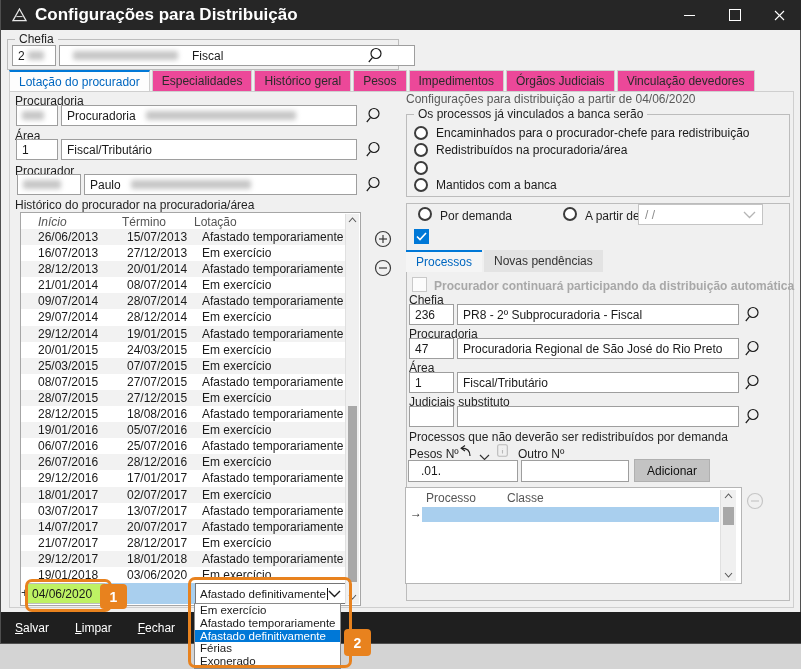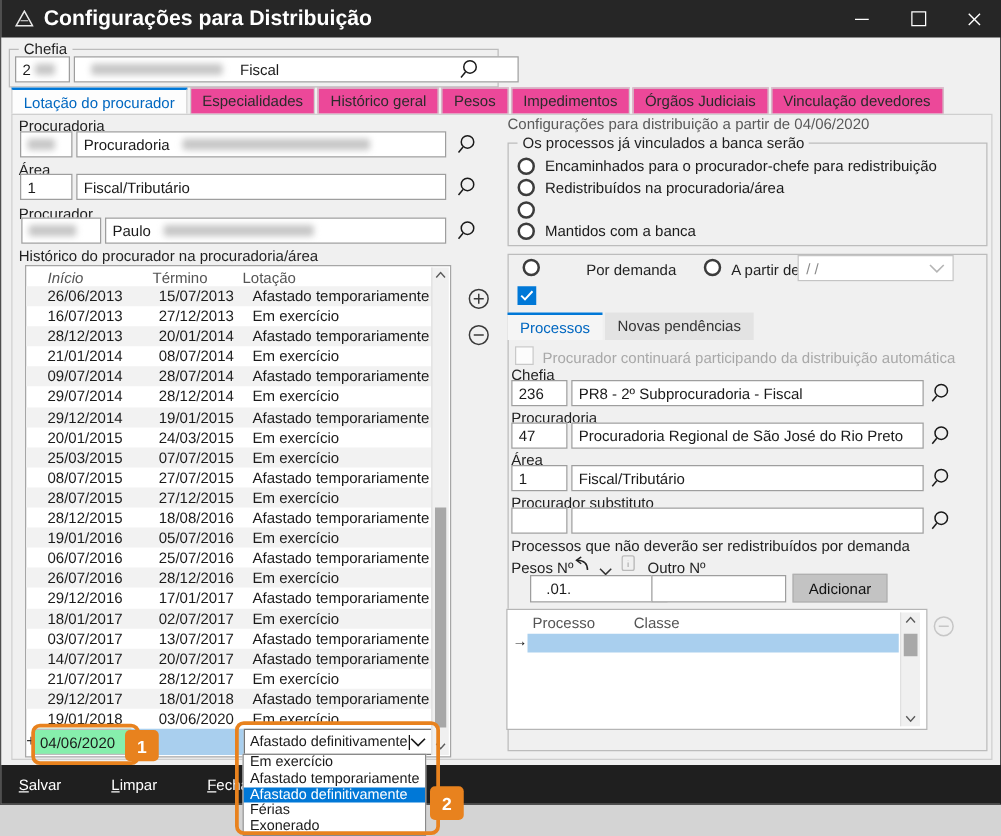--- a/index.html
+++ b/index.html
@@ -64,21 +64,21 @@
   .hs{flex:1;padding-left:3px;white-space:nowrap;overflow:hidden;}
 
   
   .sbar{position:absolute;background:#f0f0f0;border-left:1px solid #e0e0e0;}
   .sthumb{position:absolute;background:#a8a8a8;}
   .scaret{position:absolute;display:flex;align-items:center;justify-content:center;width:100%;}
 
   
   .editrow{position:absolute;left:0;top:370px;width:325px;height:21px;}
   .editblue{position:absolute;left:6px;top:0;width:319px;height:21px;background:#a9cfee;}
-  .editdate{position:absolute;left:6px;top:0;width:78px;height:21px;background:#86efac;border:1px solid #bdbdbd;
+  .editdate{position:absolute;left:6px;top:0;width:78px;height:21px;background:#bef264;border:1px solid #bdbdbd;
             box-sizing:border-box;display:flex;align-items:center;padding-left:4px;}
   .plusmark{position:absolute;left:0;top:2px;width:8px;color:#333;font-size:13px;}
   .combo{position:absolute;left:174px;top:0;width:152px;height:21px;background:#fff;border:1px solid #767676;
          box-sizing:border-box;display:flex;align-items:center;padding-left:4px;font-size:11.5px;}
   .caretline{display:inline-block;width:1px;height:12px;background:#111;margin-left:1px;}
   .combo-chev{margin-left:auto;padding-right:5px;display:flex;}
 
   
   .ddlist{position:absolute;left:194px;top:603px;width:147px;background:#fff;border:1px solid #8a8a8a;
           box-sizing:border-box;z-index:40;}
@@ -95,21 +95,21 @@
              border:1px solid #c4c4c4;box-sizing:border-box;display:flex;align-items:center;
              padding:0 6px;color:#8a8a8a;}
   .btn-add{position:absolute;left:633px;top:459px;width:76px;height:23px;background:#c3c3c3;
            border:1px solid #b0b0b0;box-sizing:border-box;display:flex;align-items:center;justify-content:center;color:#111;}
   .ptable{position:absolute;left:404px;top:487px;width:337px;height:97px;background:#fff;
           border:1px solid #b5b5b5;box-sizing:border-box;}
   .prow-sel{position:absolute;left:16px;top:19px;width:297px;height:15px;background:#a9cfee;}
 
   
   .footerbar{position:absolute;left:0;top:612px;width:801px;height:31px;background:#1f1f1f;}
-  #footer-buttons{position:absolute;left:14px;top:0;height:31px;display:flex;align-items:center;gap:40px;}
+  #footer-buttons{position:absolute;left:14px;top:0;height:31px;display:flex;align-items:center;gap:26px;}
   .fbtn{background:none;border:none;color:#fff;font-size:12px;font-family:"Liberation Sans",sans-serif;
         padding:0;cursor:default;}
   .circbtn{position:absolute;width:19px;height:19px;display:flex;align-items:center;justify-content:center;}
 </style>
 </head>
 <body>
 
 <div class="screen">
   <div class="window">
 
@@ -418,21 +418,21 @@
           <div class="radio-row">
             <span class="radio"></span>
             <span>Mantidos com a banca</span>
           </div>
         </div>
     </div>
 
     <div class="groupbox" style="left:405px;top:203px;width:384px;height:398px;"></div>
 
     <span class="radio" style="position:absolute;left:417px;top:207px;"></span>
-    <span class="lbl" style="left:439px;top:209px;margin-left:29px;">Por demanda</span>
+    <span class="lbl" style="left:439px;top:209px;">Por demanda</span>
     <span class="radio" style="position:absolute;left:562px;top:207px;"></span>
     <span class="lbl" style="left:584px;top:209px;">A partir de</span>
     <div class="datecombo">
       <span>/ /</span>
       <span style="margin-left:auto;display:flex;">
         <svg width="13" height="8" viewBox="0 0 13 8">
             <polyline points="1,1 6.5,6.5 12,1" fill="none" stroke="#b5b5b5" stroke-width="1.3"></polyline>
           </svg>
       </span>
     </div>
@@ -442,21 +442,21 @@
           <polyline points="1,4.5 4,7.5 10,1" fill="none" stroke="#fff" stroke-width="1.6"></polyline>
         </svg>
     </span>
 
     <div id="subtabs">
         <div class="stab active">Processos</div>
         <div class="stab">Novas pendências</div>
       </div>
 
     <span class="cbx-dis" style="left:411px;top:277px;"></span>
-    <span class="lbl lbl-dis" style="left:433px;top:279px;">Procurador continuará participando da distribuição automática</span>
+    <span class="lbl lbl-dis" style="left:433px;top:279px;font-weight:bold;">Procurador continuará participando da distribuição automática</span>
 
     <div class="lbl" style="left:408px;top:293px;">Chefia</div>
     <div class="fld" style="left:408px;top:304px;width:45px;">
         <span>236</span>
       </div>
     <div class="fld" style="left:456px;top:304px;width:282px;">
         <span>PR8 - 2º Subprocuradoria - Fiscal</span>
       </div>
     <div class="mag" style="left:742px;top:305px;">
       <svg width="16" height="17" viewBox="0 0 16 17">
@@ -486,21 +486,21 @@
     <div class="fld" style="left:456px;top:372px;width:282px;">
         <span>Fiscal/Tributário</span>
       </div>
     <div class="mag" style="left:742px;top:373px;">
       <svg width="16" height="17" viewBox="0 0 16 17">
           <circle cx="9" cy="6.5" r="5" fill="none" stroke="#1a1a1a" stroke-width="1.2"></circle>
           <line x1="5.4" y1="10.6" x2="1.8" y2="15" stroke="#1a1a1a" stroke-width="1.2"></line>
         </svg>
     </div>
 
-    <div class="lbl" style="left:408px;top:395px;">Procurador substituto</div>
+    <div class="lbl" style="left:408px;top:395px;">Judiciais substituto</div>
     <div class="fld" style="left:408px;top:406px;width:45px;"></div>
     <div class="fld" style="left:456px;top:406px;width:282px;"></div>
     <div class="mag" style="left:742px;top:407px;">
       <svg width="16" height="17" viewBox="0 0 16 17">
           <circle cx="9" cy="6.5" r="5" fill="none" stroke="#1a1a1a" stroke-width="1.2"></circle>
           <line x1="5.4" y1="10.6" x2="1.8" y2="15" stroke="#1a1a1a" stroke-width="1.2"></line>
         </svg>
     </div>
 
     <div class="lbl" style="left:408px;top:430px;">Processos que não deverão ser redistribuídos por demanda</div>
@@ -518,21 +518,21 @@
     </span>
     <span class="abs" style="left:496px;top:444px;">
       <svg width="11" height="13" viewBox="0 0 11 13">
           <rect x="0.7" y="0.7" width="9.6" height="11.6" rx="1.5" fill="none" stroke="#b9b9b9" stroke-width="1.1"></rect>
           <line x1="5.5" y1="4" x2="5.5" y2="4.2" stroke="#b9b9b9" stroke-width="1.3"></line>
           <line x1="5.5" y1="6" x2="5.5" y2="9.5" stroke="#b9b9b9" stroke-width="1.1"></line>
         </svg>
     </span>
     <span class="lbl" style="left:517px;top:447px;">Outro Nº</span>
 
-    <div class="fld" style="left:407px;top:460px;width:110px;height:22px;margin-left:16px;">
+    <div class="fld" style="left:407px;top:460px;width:110px;height:22px;">
       <span style="padding-left:7px;">.01.</span>
     </div>
     <div class="fld" style="left:520px;top:460px;width:108px;height:22px;"></div>
     <div class="btn-add">Adicionar</div>
 
     <div class="ptable">
       <span class="abs" style="left:20px;top:3px;color:#555;">Processo</span>
       <span class="abs" style="left:101px;top:3px;color:#555;">Classe</span>
       <span class="abs" style="left:4px;top:18px;color:#1a1a1a;">→</span>
       <div class="prow-sel"></div>

